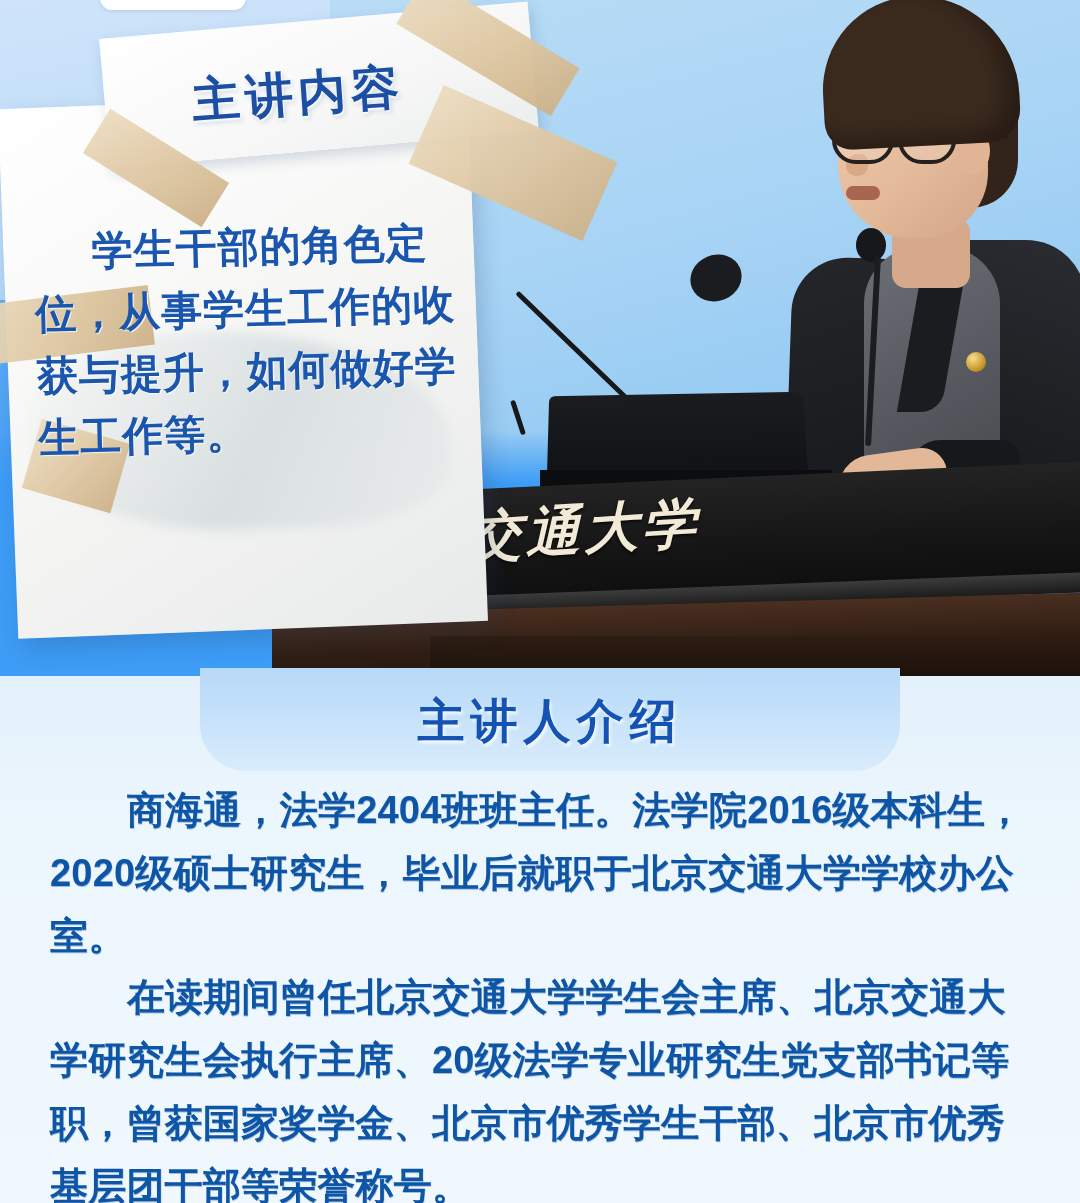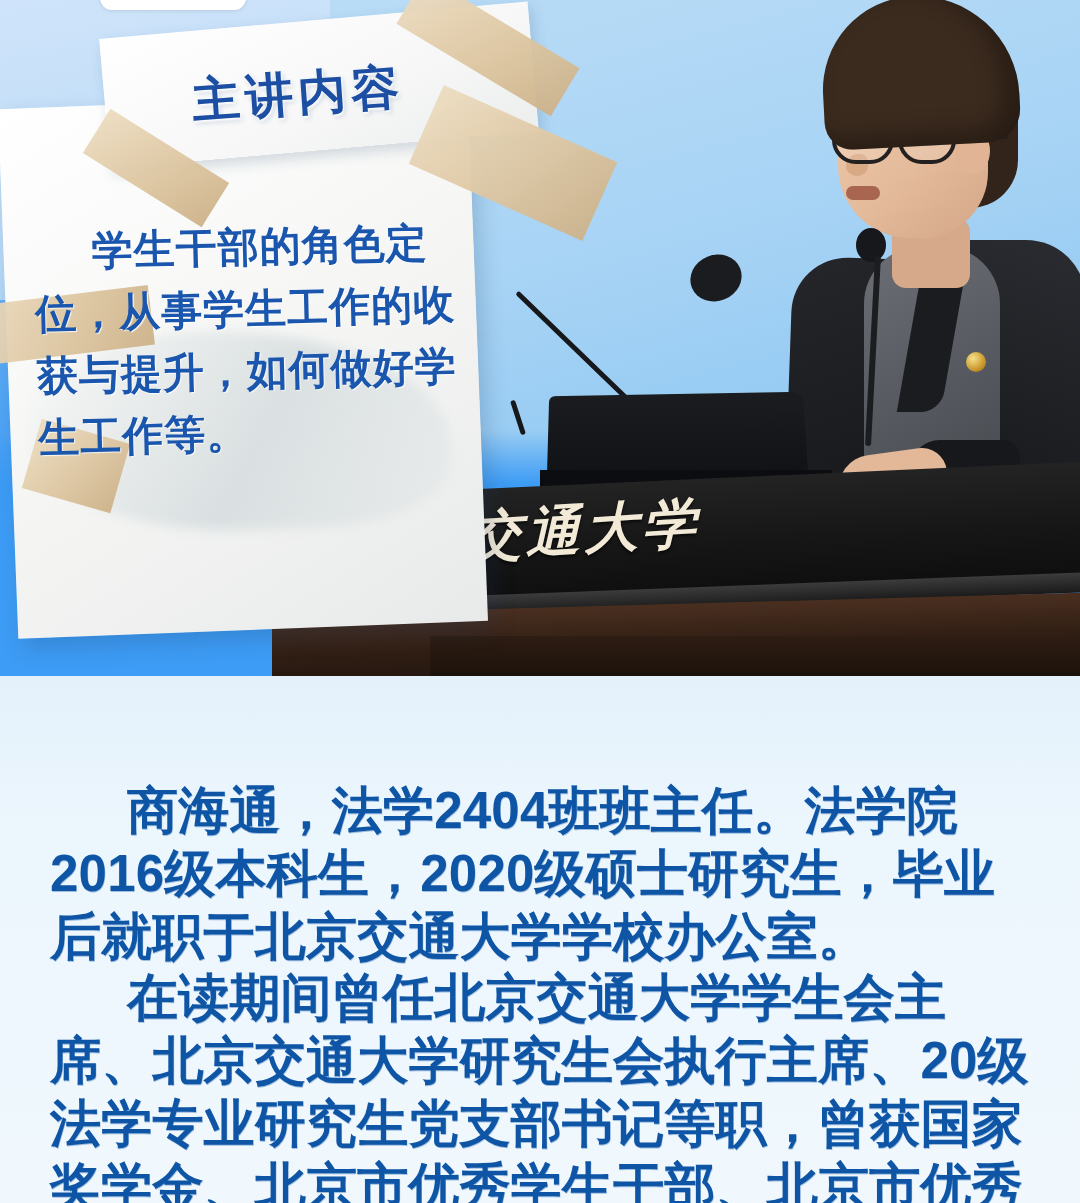--- a/index.html
+++ b/index.html
@@ -270,21 +270,21 @@
   .intro-title{
     position:absolute; left:0; top:22px; width:700px;
     text-align:center;
     color:#1452b4;
     font-size:47px; font-weight:700; letter-spacing:6px;
     text-shadow:2px 3px 3px rgba(255,255,255,.75);
   }
   .para{
     position:absolute; left:50px; width:985px;
     color:#0f55a6;
-    font-size:51px; font-weight:700; line-height:63px; letter-spacing:.2px;
+    font-size:38px; font-weight:700; line-height:63px; letter-spacing:.2px;
     text-indent:77px;
     text-shadow:.5px .5px 0 rgba(15,85,166,.35);
   }
   .para-1{ top:103px; }
   .para-2{ top:290px; }
 </style>
 </head>
 <body>
 
 <div class="poster">
@@ -344,19 +344,22 @@
     <div class="tape tape-d"></div>
     <div class="tape tape-e"></div>
 
     <div class="note-title">主讲内容</div>
     <div class="note-body">学生干部的角色定位，从事学生工作的收获与提升，如何做好学生工作等。</div>
 
     <div class="top-pill"></div>
   </div>
 
   <div class="bottom">
+    <div class="intro-banner">
+      <div class="intro-title">主讲人介绍</div>
+    </div>
 
     <div class="para para-1">商海通，法学2404班班主任。法学院2016级本科生，2020级硕士研究生，毕业后就职于北京交通大学学校办公室。</div>
 
     <div class="para para-2">在读期间曾任北京交通大学学生会主席、北京交通大学研究生会执行主席、20级法学专业研究生党支部书记等职，曾获国家奖学金、北京市优秀学生干部、北京市优秀基层团干部等荣誉称号。</div>
   </div>
 
 </div>
 
 </body></html>

